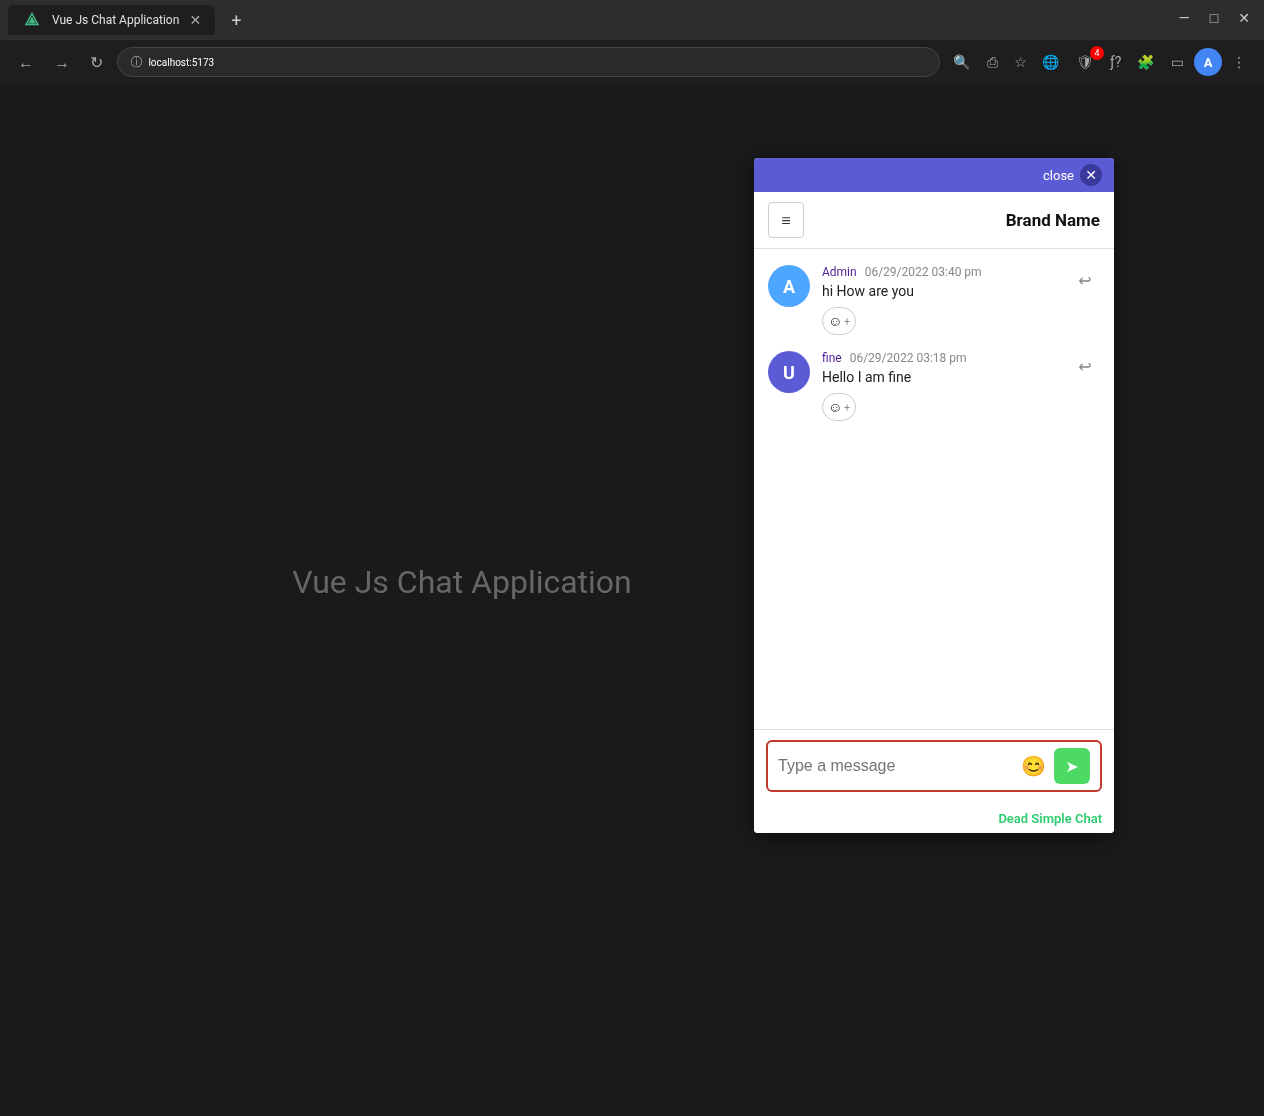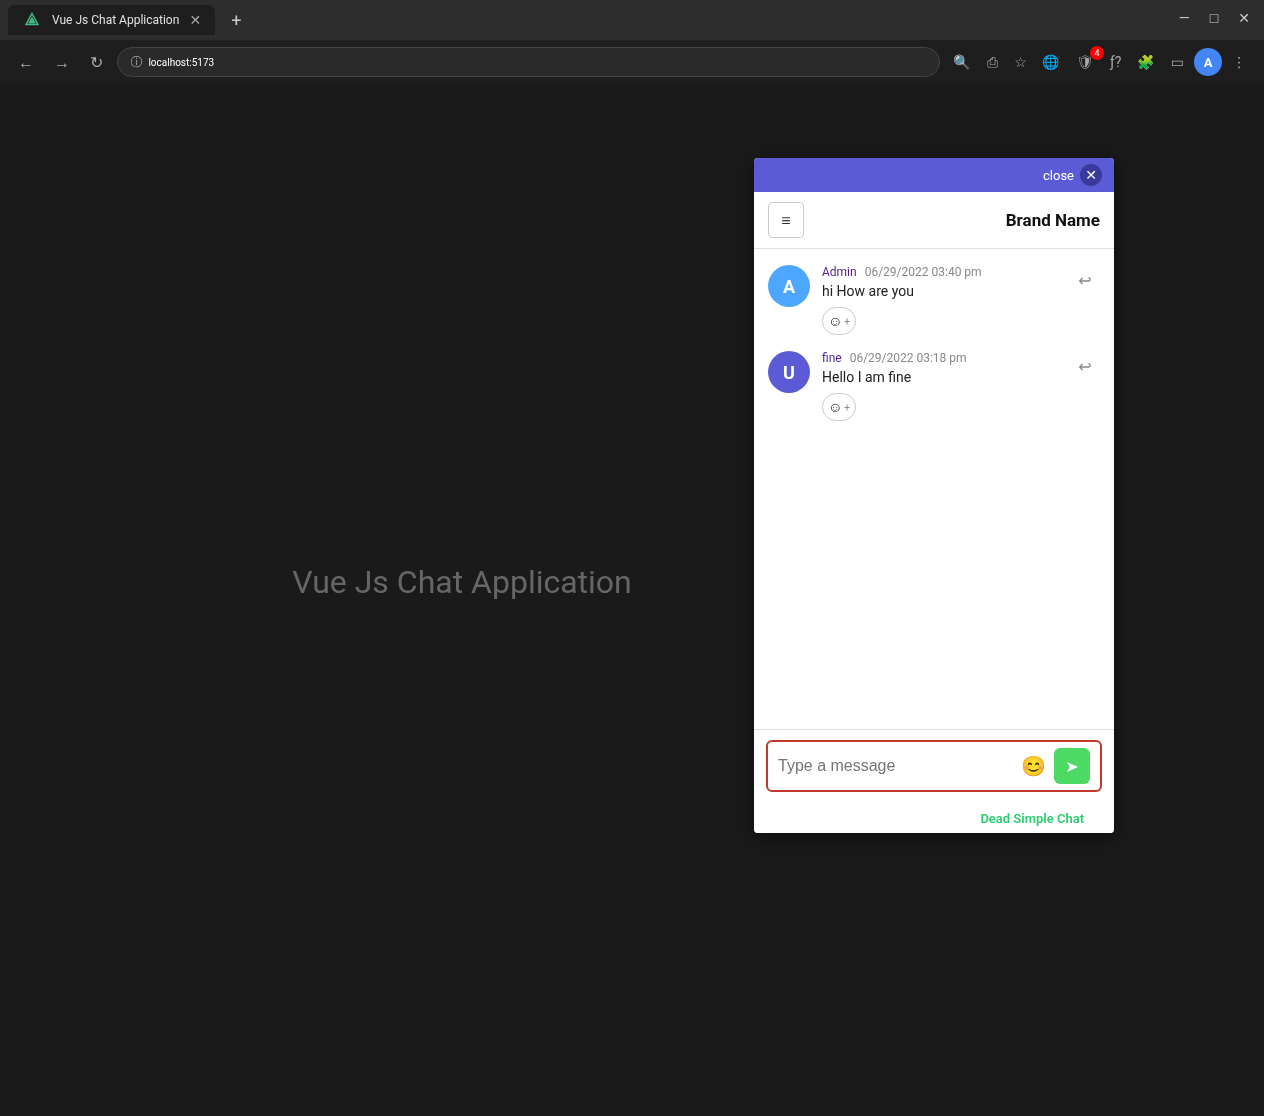--- a/index.html
+++ b/index.html
@@ -415,21 +415,21 @@
       border: none;
     }
 
     .send-icon {
       color: white;
       font-size: 16px;
     }
 
     .chat-footer {
       background: white;
-      padding: 6px 30px;
+      padding: 6px 12px;
       text-align: right;
     }
 
     .footer-link {
       color: #2ecc71;
       font-size: 13px;
       font-weight: 600;
       cursor: pointer;
       text-decoration: none;
     }

